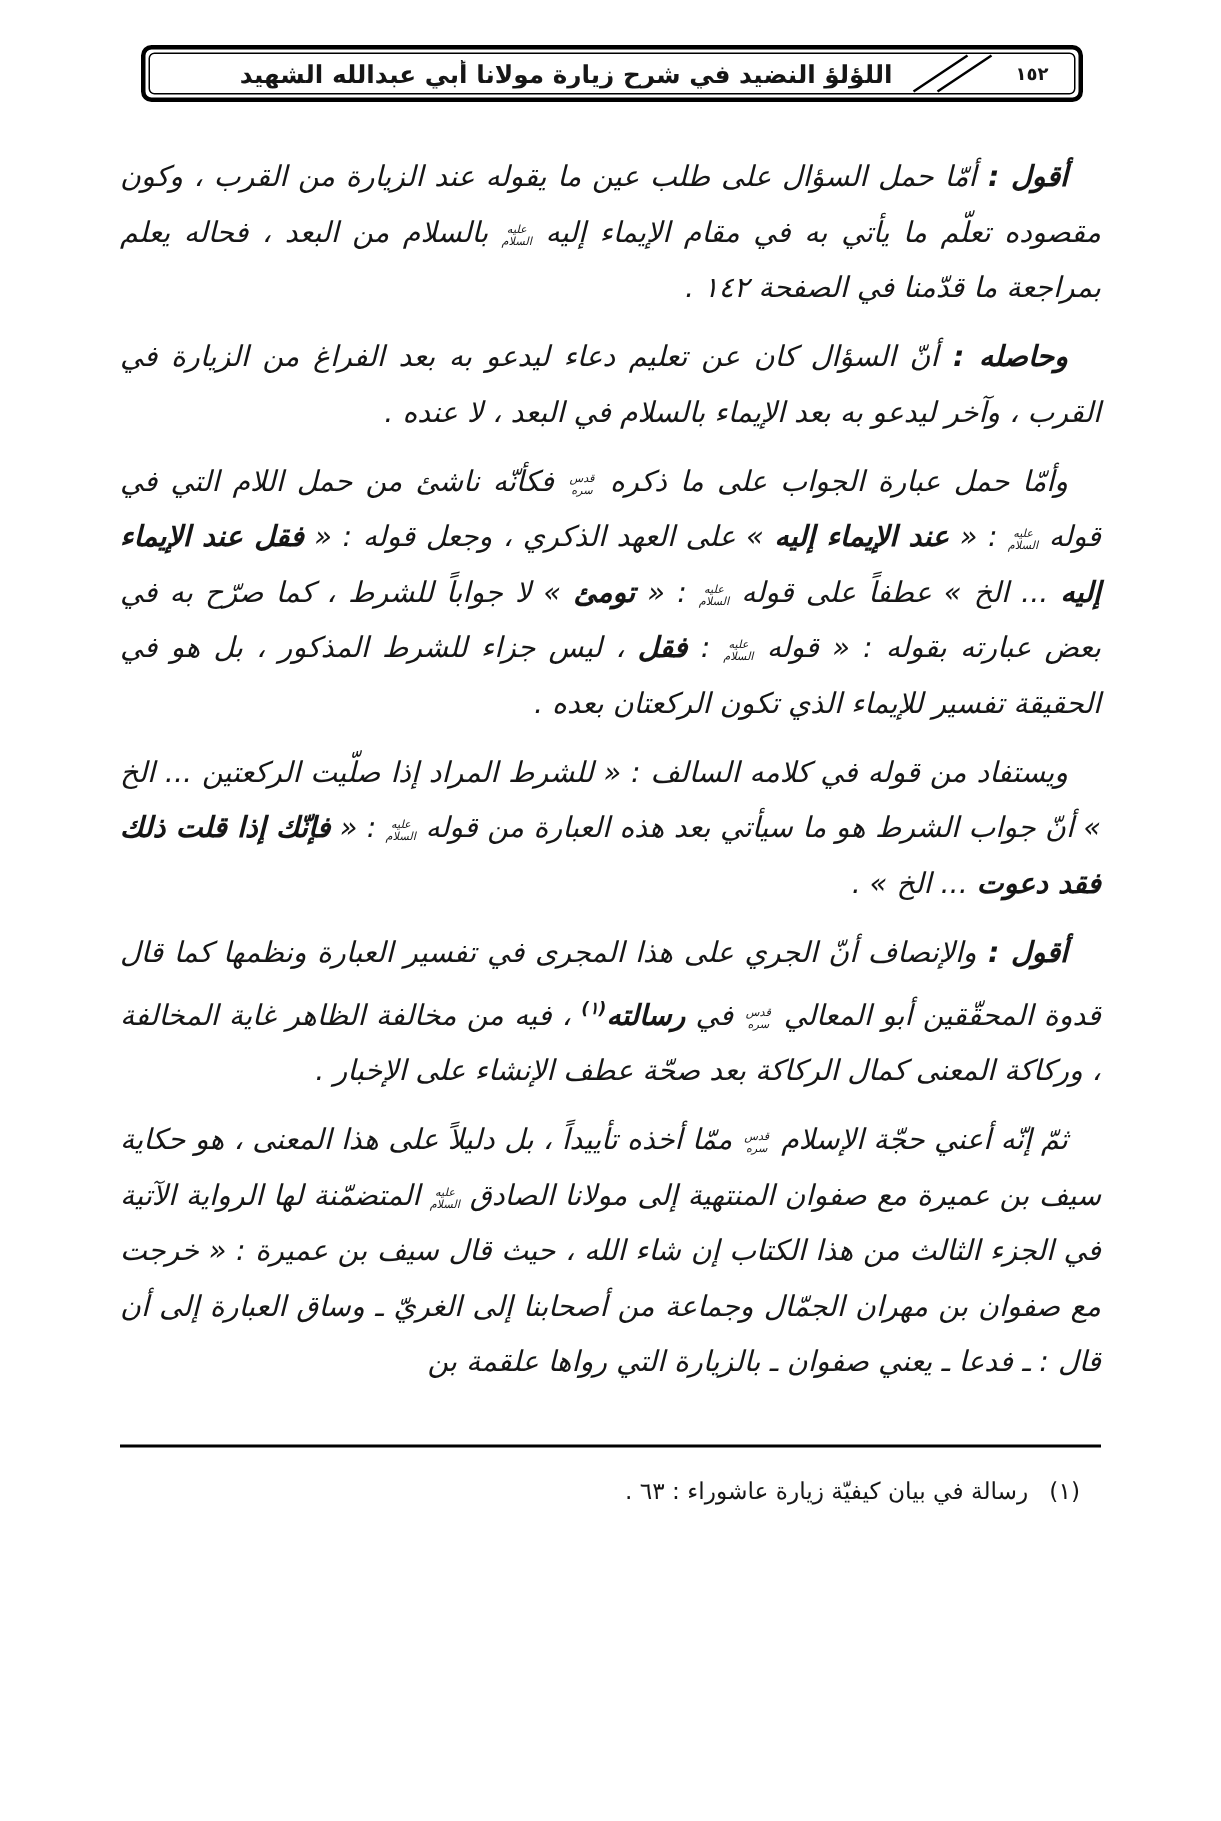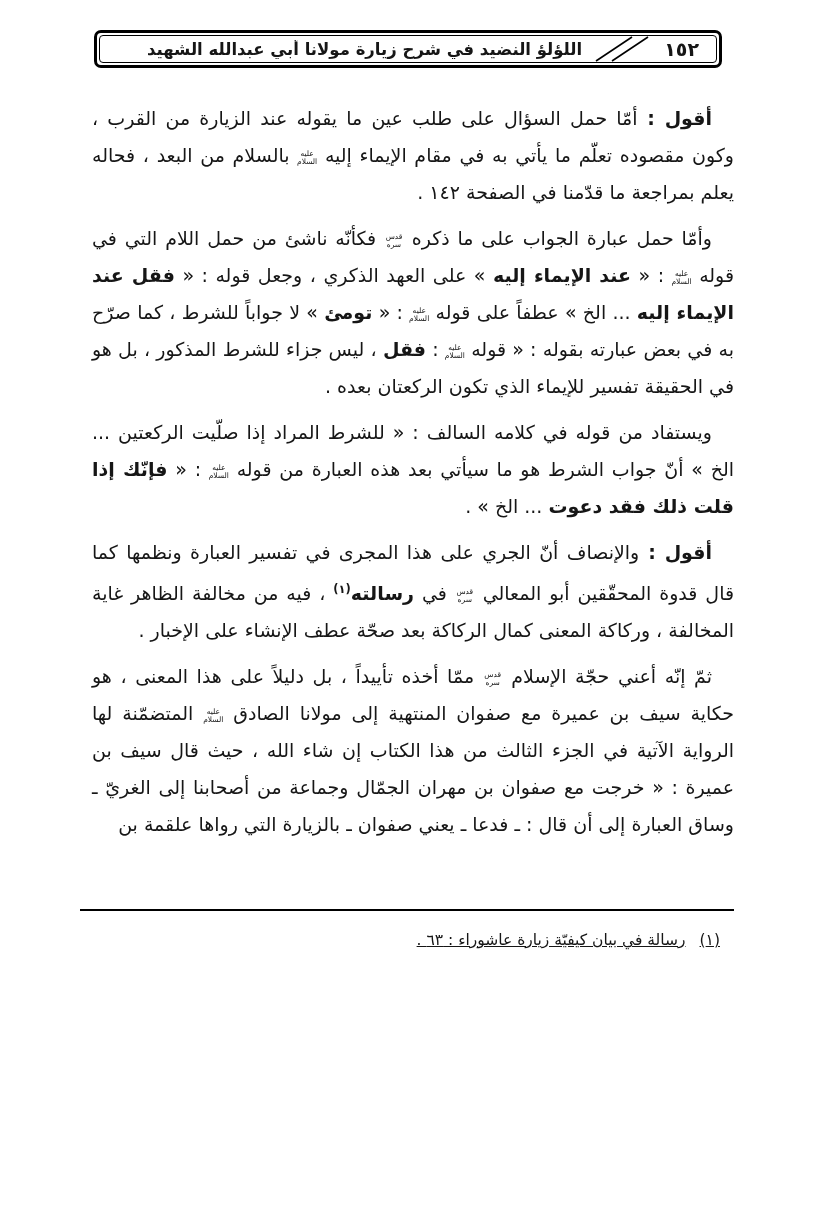--- a/index.html
+++ b/index.html
@@ -36,21 +36,21 @@
   .header::after {
     content: "";
     position: absolute;
     inset: 2px;
     border: 1px solid #000;
     border-radius: 4px;
     pointer-events: none;
   }
   .hnum {
     font-weight: bold;
-    font-size: 19px;
+    font-size: 12px;
     padding: 0 12px 0 4px;
     white-space: nowrap;
   }
   .hdiv {
     width: 78px;
     height: 30px;
     flex: 0 0 auto;
   }
   .htitle {
     flex: 1;
@@ -61,44 +61,44 @@
     overflow: hidden;
   }
   
   .content {
     margin-top: 32px;
     font-size: 19px;
     line-height: 37px;
     text-align: justify;
   }
   .para {
-    margin: 0 0 9px 12px;
+    margin: 0 0 9px 0;
     text-indent: 22px;
+    font-style: italic;
   }
   .t  { font-weight: normal; }
   .b  { font-weight: bold; }
   .hon {
     display: inline-block;
     width: 20px;
     font-size: 7.5px;
     line-height: 8px;
     text-align: center;
     vertical-align: -2px;
     text-indent: 0;
     font-weight: normal;
   }
   .sup {
     font-size: 11.5px;
     vertical-align: 7px;
     font-weight: bold;
   }
   
   .footnote-area {
-    margin-top: 66px;
-    text-decoration: underline;
+    margin-top: 36px;
   }
   .fn-sep {
     border-top: 2px solid #000;
     height: 0;
   }
   .fn {
     margin: 16px 14px 0 0;
     font-size: 15.5px;
     line-height: 26px;
   }
@@ -115,20 +115,21 @@
       <svg width="78" height="30" viewBox="0 0 78 30" xmlns="http://www.w3.org/2000/svg">
         <line x1="14" y1="27" x2="50" y2="3" stroke="#000" stroke-width="1.6"></line>
         <line x1="30" y1="27" x2="66" y2="3" stroke="#000" stroke-width="1.6"></line>
       </svg>
     </div>
     <div class="htitle">اللؤلؤ النضيد في شرح زيارة مولانا أبي عبدالله الشهيد</div>
   </div>
 
   <div class="content">
     <p class="para"><span class="b">أقول : </span><span class="t">أمّا حمل السؤال على طلب عين ما يقوله عند الزيارة من القرب ، وكون مقصوده تعلّم ما يأتي به في مقام الإيماء إليه </span><span class="hon">عليه السلام</span><span class="t"> بالسلام من البعد ، فحاله يعلم بمراجعة ما قدّمنا في الصفحة ١٤٢ .</span></p>
+    <p class="para"><span class="b">وحاصله : </span><span class="t">أنّ السؤال كان عن تعليم دعاء ليدعو به بعد الفراغ من الزيارة في القرب ، وآخر ليدعو به بعد الإيماء بالسلام في البعد ، لا عنده .</span></p>
     <p class="para"><span class="t">وأمّا حمل عبارة الجواب على ما ذكره </span><span class="hon">قدس سره</span><span class="t"> فكأنّه ناشئ من حمل اللام التي في قوله </span><span class="hon">عليه السلام</span><span class="t"> : « </span><span class="b">عند الإيماء إليه</span><span class="t"> » على العهد الذكري ، وجعل قوله : « </span><span class="b">فقل عند الإيماء إليه</span><span class="t"> ... الخ » عطفاً على قوله </span><span class="hon">عليه السلام</span><span class="t"> : « </span><span class="b">تومئ</span><span class="t"> » لا جواباً للشرط ، كما صرّح به في بعض عبارته بقوله : « قوله </span><span class="hon">عليه السلام</span><span class="t"> : </span><span class="b">فقل</span><span class="t"> ، ليس جزاء للشرط المذكور ، بل هو في الحقيقة تفسير للإيماء الذي تكون الركعتان بعده .</span></p>
     <p class="para"><span class="t">ويستفاد من قوله في كلامه السالف : « للشرط المراد إذا صلّيت الركعتين ... الخ » أنّ جواب الشرط هو ما سيأتي بعد هذه العبارة من قوله </span><span class="hon">عليه السلام</span><span class="t"> : « </span><span class="b">فإنّك إذا قلت ذلك فقد دعوت</span><span class="t"> ... الخ » .</span></p>
     <p class="para"><span class="b">أقول : </span><span class="t">والإنصاف أنّ الجري على هذا المجرى في تفسير العبارة ونظمها كما قال قدوة المحقّقين أبو المعالي </span><span class="hon">قدس سره</span><span class="t"> في </span><span class="b">رسالته</span><span class="sup">(١)</span><span class="t"> ، فيه من مخالفة الظاهر غاية المخالفة ، وركاكة المعنى كمال الركاكة بعد صحّة عطف الإنشاء على الإخبار .</span></p>
     <p class="para"><span class="t">ثمّ إنّه أعني حجّة الإسلام </span><span class="hon">قدس سره</span><span class="t"> ممّا أخذه تأييداً ، بل دليلاً على هذا المعنى ، هو حكاية سيف بن عميرة مع صفوان المنتهية إلى مولانا الصادق </span><span class="hon">عليه السلام</span><span class="t"> المتضمّنة لها الرواية الآتية في الجزء الثالث من هذا الكتاب إن شاء الله ، حيث قال سيف بن عميرة : « خرجت مع صفوان بن مهران الجمّال وجماعة من أصحابنا إلى الغريّ ـ وساق العبارة إلى أن قال : ـ فدعا ـ يعني صفوان ـ بالزيارة التي رواها علقمة بن</span></p>
   </div>
 
   <div class="footnote-area">
     <div class="fn-sep"></div>
     <p class="fn">
       <span class="fn-marker">(١)</span><span>رسالة في بيان كيفيّة زيارة عاشوراء : ٦٣ .</span>

